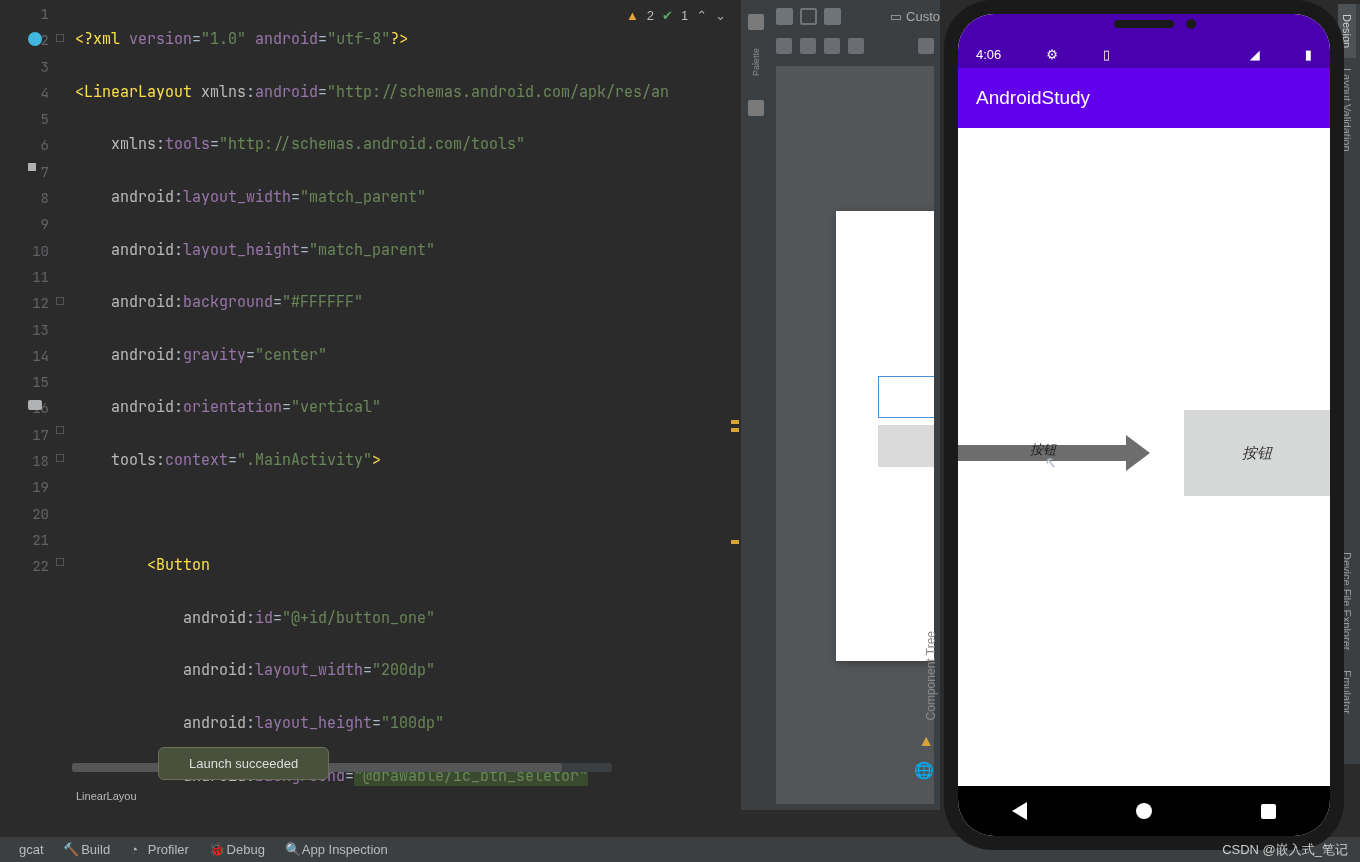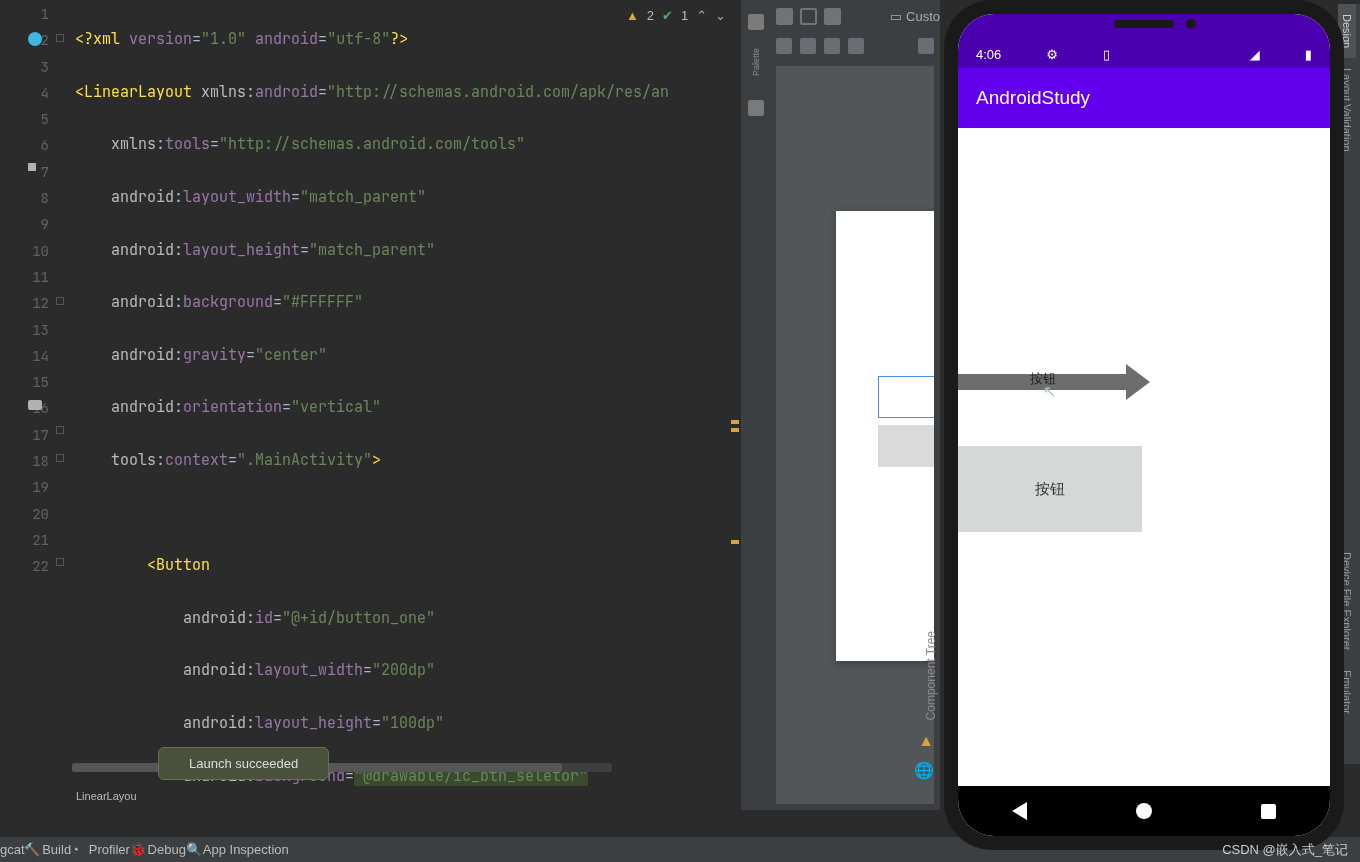--- a/index.html
+++ b/index.html
@@ -54,35 +54,35 @@
   .warnicon{position:absolute;right:6px;bottom:60px;color:#D9A33C;}
   .globeicon{position:absolute;right:6px;bottom:30px;color:#888;}
   
   .phone{position:absolute;right:16px;top:0;width:400px;height:850px;background:#1A1A1A;border-radius:48px;padding:14px;z-index:5;}
   .phone-inner{width:100%;height:100%;background:#FFF;border-radius:36px;overflow:hidden;position:relative;}
   .speaker{position:absolute;left:50%;top:6px;transform:translateX(-50%);width:60px;height:8px;background:#1A1A1A;border-radius:4px;}
   .sensor{position:absolute;left:calc(50% + 42px);top:5px;width:10px;height:10px;background:#1A1A1A;border-radius:50%;}
   .statusbar{height:54px;background:#4B00B0;display:flex;align-items:flex-end;color:#FFF;font-size:13px;padding:0 18px 6px 18px;gap:39px;}
   .statusbar .sicn{margin-left:6px;}
   .appbar{height:60px;background:#6200EE;color:#FFF;display:flex;align-items:center;padding-left:18px;font-size:19px;}
-  .appbody{height:650px;display:flex;flex-direction:column;align-items:flex-start;justify-content:center;gap:56px;}
+  .appbody{height:650px;display:flex;flex-direction:row;align-items:center;justify-content:center;gap:56px;font-style:italic;}
   .arrowbtn{width:170px;height:16px;background:#6D6D6D;position:relative;}
   .arrowbtn:after{content:'';position:absolute;right:-22px;top:-10px;border-left:24px solid #6D6D6D;border-top:18px solid transparent;border-bottom:18px solid transparent;}
   .arrowlabel{position:absolute;left:50%;top:-4px;transform:translateX(-50%);font-size:13px;color:#222;}
   .cursor{position:absolute;left:50%;top:8px;font-size:16px;}
   .stdbtn{width:184px;height:86px;background:#D6D7D7;display:flex;align-items:center;justify-content:center;font-size:15px;color:#333;}
   .navbar{position:absolute;bottom:0;width:100%;height:50px;background:#000;display:flex;align-items:center;justify-content:space-around;color:#FFF;}
   .navbar .tri{width:0;height:0;border-right:15px solid #FFF;border-top:9px solid transparent;border-bottom:9px solid transparent;}
   .navbar .cir{width:16px;height:16px;border-radius:50%;background:#FFF;}
   .navbar .sq{width:15px;height:15px;background:#FFF;border-radius:2px;}
   
   .rtabs{position:absolute;right:0;top:4px;width:22px;height:760px;background:#3C3F41;z-index:0;}
   .rtab{writing-mode:vertical-rl;font-size:11px;color:#9A9A9A;padding:10px 3px;}
   
-  .bottombar{position:absolute;bottom:0;left:0;right:0;height:26px;background:#3C3F41;display:flex;align-items:center;padding-left:0;font-size:13px;color:#BBB;border-top:1px solid #2A2A2A;}
+  .bottombar{position:absolute;bottom:0;left:0;right:0;height:26px;background:#3C3F41;display:flex;align-items:center;gap:20px;padding-left:19px;font-size:13px;color:#BBB;border-top:1px solid #2A2A2A;}
   .bottombar .bic{width:14px;height:14px;display:inline-block;}
   .csdn{position:absolute;right:12px;bottom:3px;color:#CCC;font-size:13px;z-index:10;}
 </style>
 </head>
 <body>
 
 <div class="main">
 
   <div class="editor">
     <div class="gutter">

